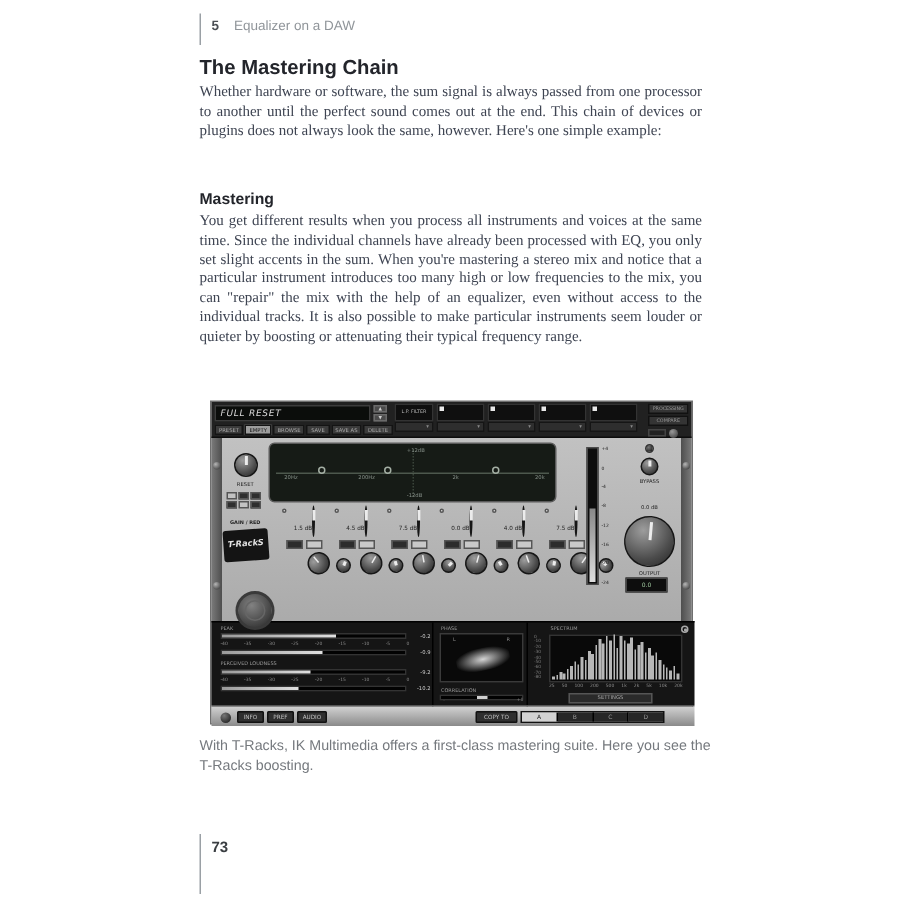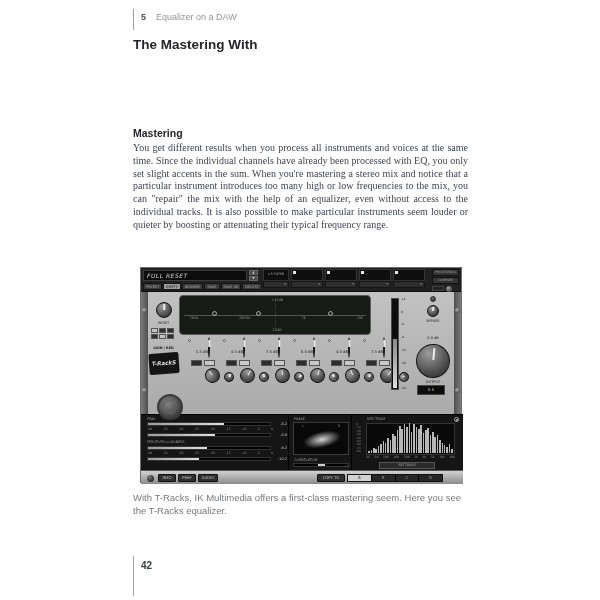--- a/index.html
+++ b/index.html
@@ -156,21 +156,22 @@
 </style>
 </head>
 <body>
 
 <div class="page">
 
   <div class="chapter-rule"></div>
   <div class="chapter-num">5</div>
   <div class="chapter-title">Equalizer on a DAW</div>
 
-  <h1 class="doc-title">The Mastering With</h1>
+  <h1 class="doc-title">The Mastering Chain</h1>
+  <p class="para para1">Whether hardware or software, the sum signal is always passed from one processor to another until the perfect sound comes out at the end. This chain of devices or plugins does not always look the same, however. Here's one simple example:</p>
   <h2 class="sec-head">Mastering</h2>
   <p class="para para2">You get different results when you process all instruments and voices at the same time. Since the individual channels have already been processed with EQ, you only set slight accents in the sum. When you're mastering a stereo mix and notice that a particular instrument introduces too many high or low frequencies to the mix, you can "repair" the mix with the help of an equalizer, even without access to the individual tracks. It is also possible to make particular instruments seem louder or quieter by boosting or attenuating their typical frequency range.</p>
 
   <div class="plugin">
 
     <div class="tb">
       <div class="lcd">FULL RESET</div>
       <div class="updn">
         <span>▲</span>
         <span>▼</span>
@@ -499,17 +500,17 @@
       <span class="bbtn" style="left:176px;width:28px">COPY TO</span>
       <span class="slots">
         <span class="active">A</span>
         <span>B</span>
         <span>C</span>
         <span>D</span>
       </span>
     </div>
   </div>
 
-  <p class="caption">With T-Racks, IK Multimedia offers a first-class mastering seem. Here you see the T-Racks equalizer.</p>
+  <p class="caption">With T-Racks, IK Multimedia offers a first-class mastering suite. Here you see the T-Racks boosting.</p>
   <div class="footer-rule"></div>
-  <div class="page-num">42</div>
+  <div class="page-num">73</div>
 
 </div>
 
 </body></html>

